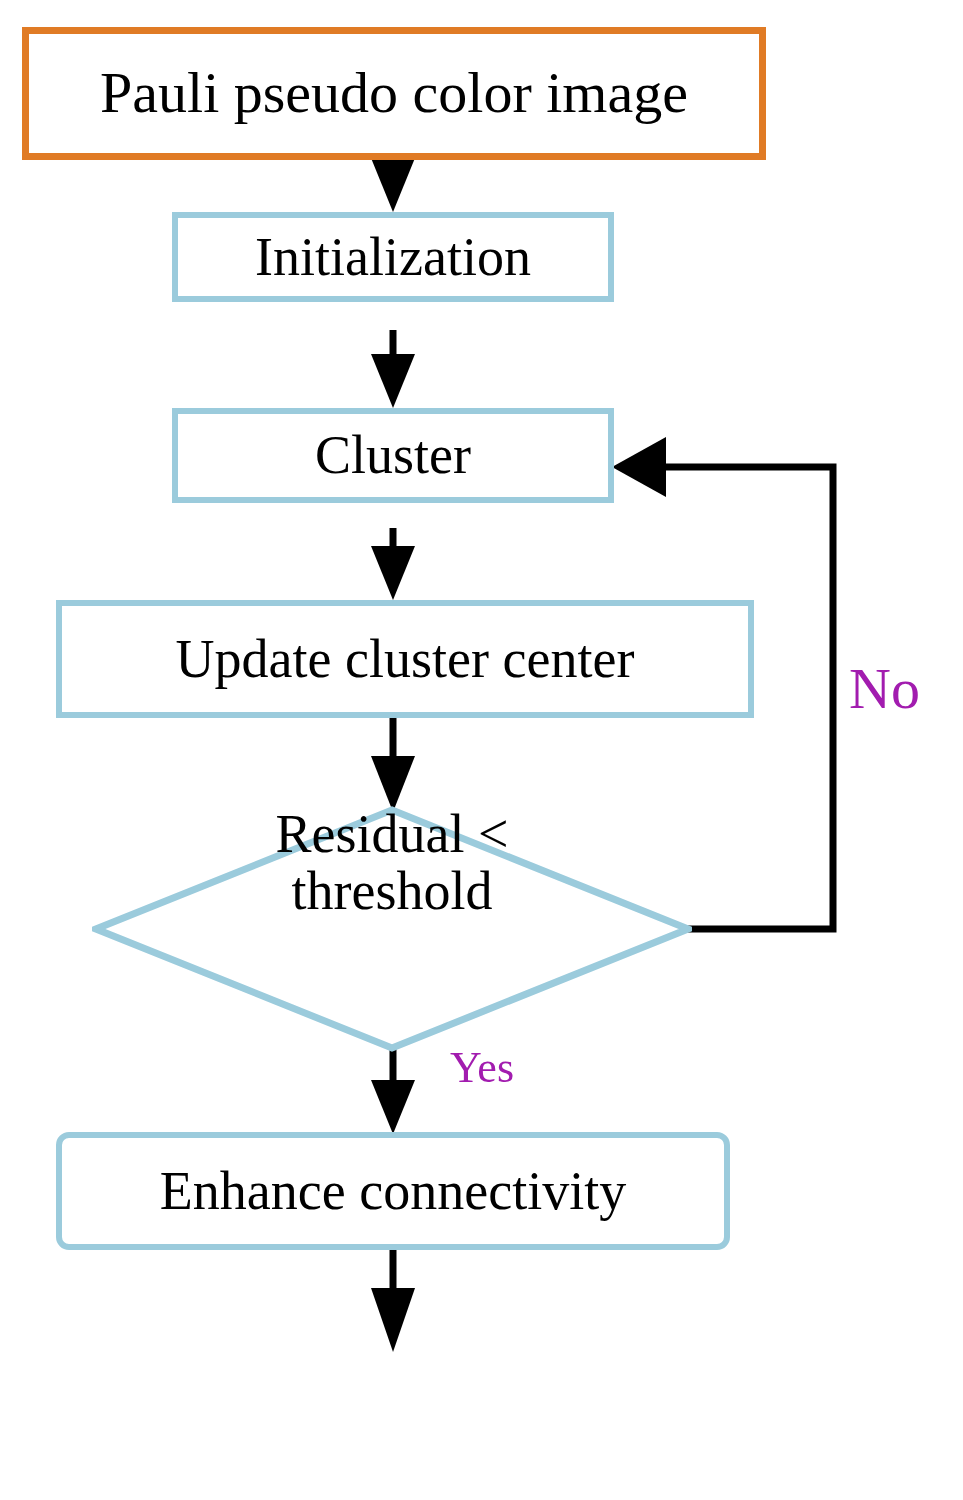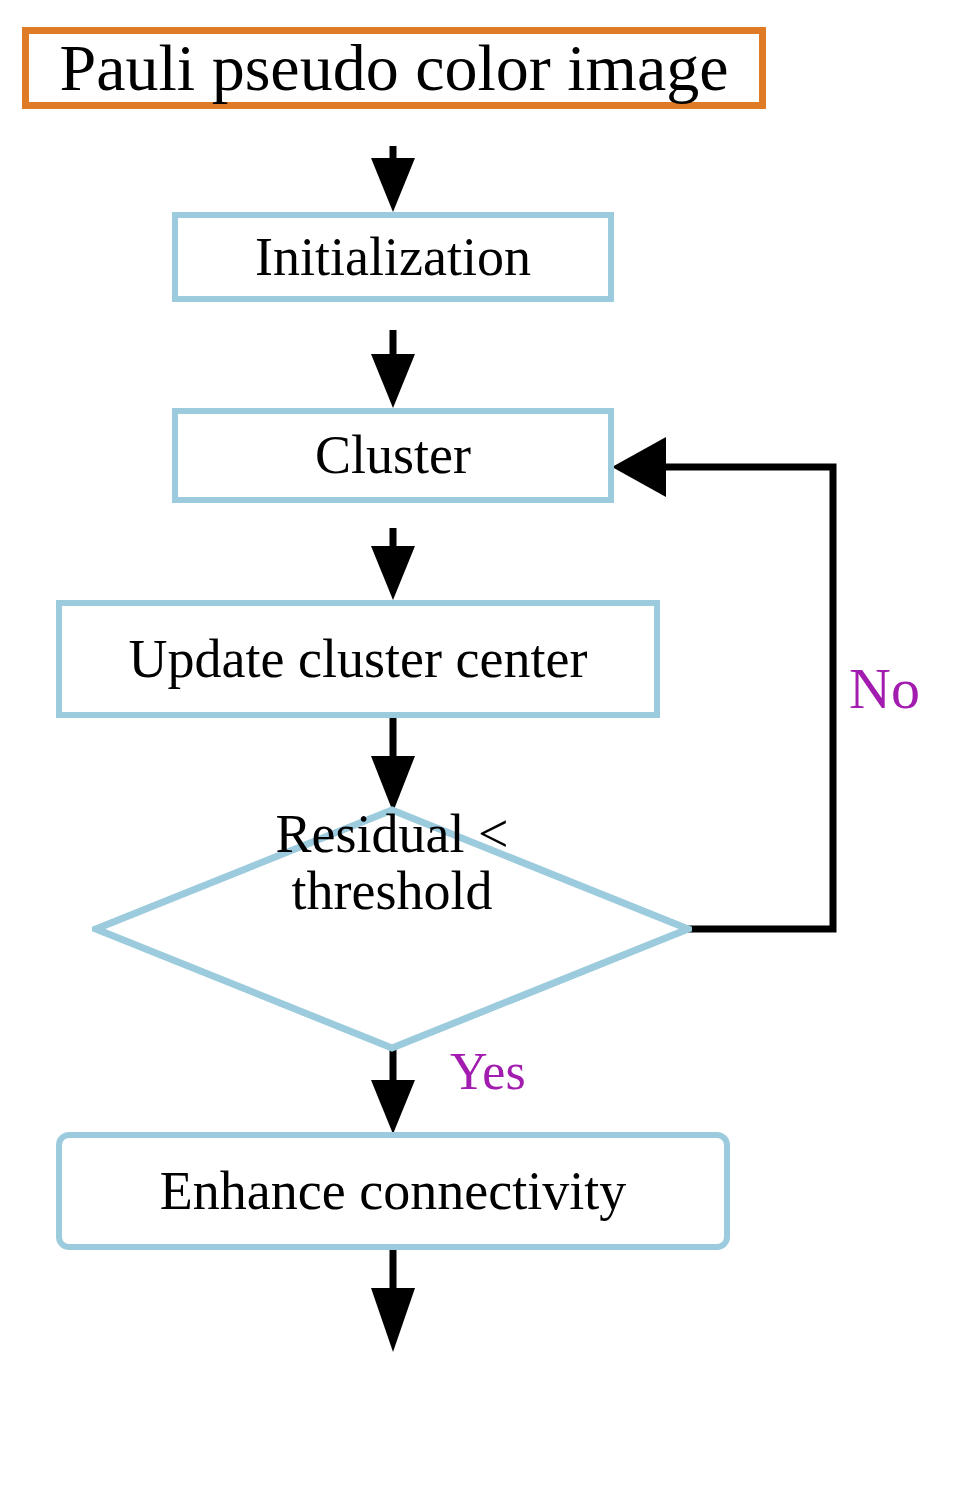--- a/index.html
+++ b/index.html
@@ -116,48 +116,48 @@
       <line x1="393" y1="1046" x2="393" y2="1082" stroke="#000000" stroke-width="7"></line>
       <polygon points="371,1080 415,1080 393,1134" fill="#000000"></polygon>
     </g>
 
     <g>
       <line x1="393" y1="1250" x2="393" y2="1290" stroke="#000000" stroke-width="7"></line>
       <polygon points="371,1288 415,1288 393,1352" fill="#000000"></polygon>
     </g>
   </svg>
 
-  <div class="node node-terminal" style="left:22px; top:27px; width:744px; height:82px; font-size:66px;">
+  <div class="node node-terminal" style="left:22px; top:27px; width:744px; height:133px; font-size:58px;">
     <span class="node-label">Pauli pseudo color image</span>
   </div>
 
   <div class="node node-process" style="left:172px; top:212px; width:442px; height:90px; font-size:54px;">
     <span class="node-label">Initialization</span>
   </div>
 
   <div class="node node-process" style="left:172px; top:408px; width:442px; height:95px; font-size:54px;">
     <span class="node-label">Cluster</span>
   </div>
 
-  <div class="node node-process" style="left:56px; top:600px; width:604px; height:118px; font-size:54px;">
+  <div class="node node-process" style="left:56px; top:600px; width:698px; height:118px; font-size:54px;">
     <span class="node-label">Update cluster center</span>
   </div>
 
   <div class="diamond-wrap" style="left:92px; top:806px; width:600px; height:246px;">
     <svg viewBox="0 0 600 246" width="600" height="246" xmlns="http://www.w3.org/2000/svg">
       <polygon points="300,4 596,123 300,242 4,123" fill="#ffffff" stroke="#9BCBDC" stroke-width="7" stroke-linejoin="miter"></polygon>
     </svg>
     <div class="diamond-text" style="font-size:54px;">
       <span class="node-label">Residual &lt;</span>
       <span class="node-label">threshold</span>
     </div>
   </div>
 
   <div class="node node-process" style="left:56px; top:1132px; width:674px; height:118px; font-size:54px;border-radius:13px;">
     <span class="node-label">Enhance connectivity</span>
   </div>
 
 
   <div class="edge-label" style="left:849px; top:660px; font-size:58px;">No</div>
 
-  <div class="edge-label" style="left:450px; top:1046px; font-size:52px;font-family:Liberation Serif, serif;">Yes</div>
+  <div class="edge-label" style="left:450px; top:1046px; font-size:44px;font-family:Liberation Serif, serif;">Yes</div>
 
 </div>
 
 </body></html>

